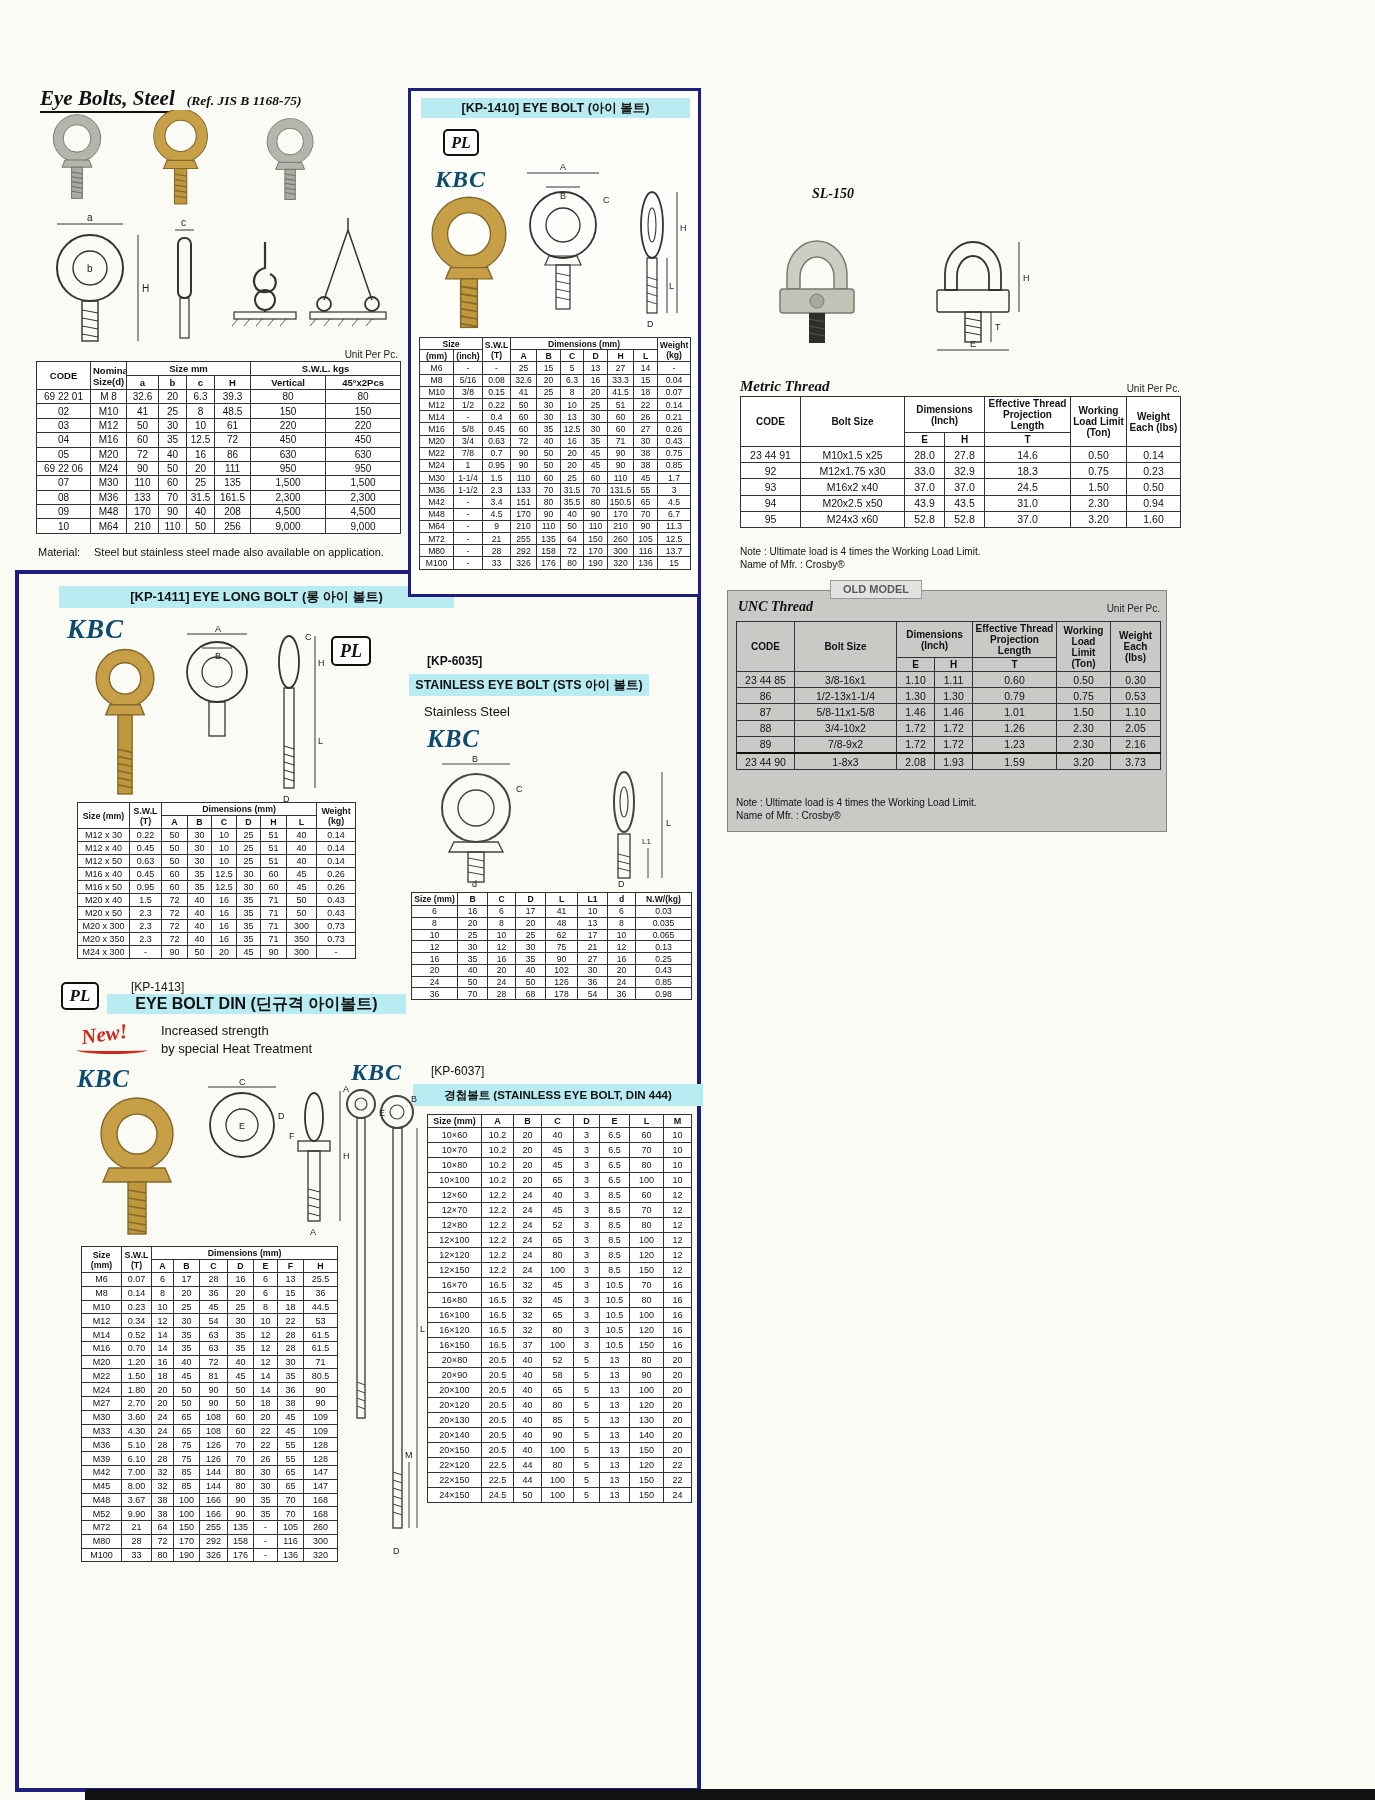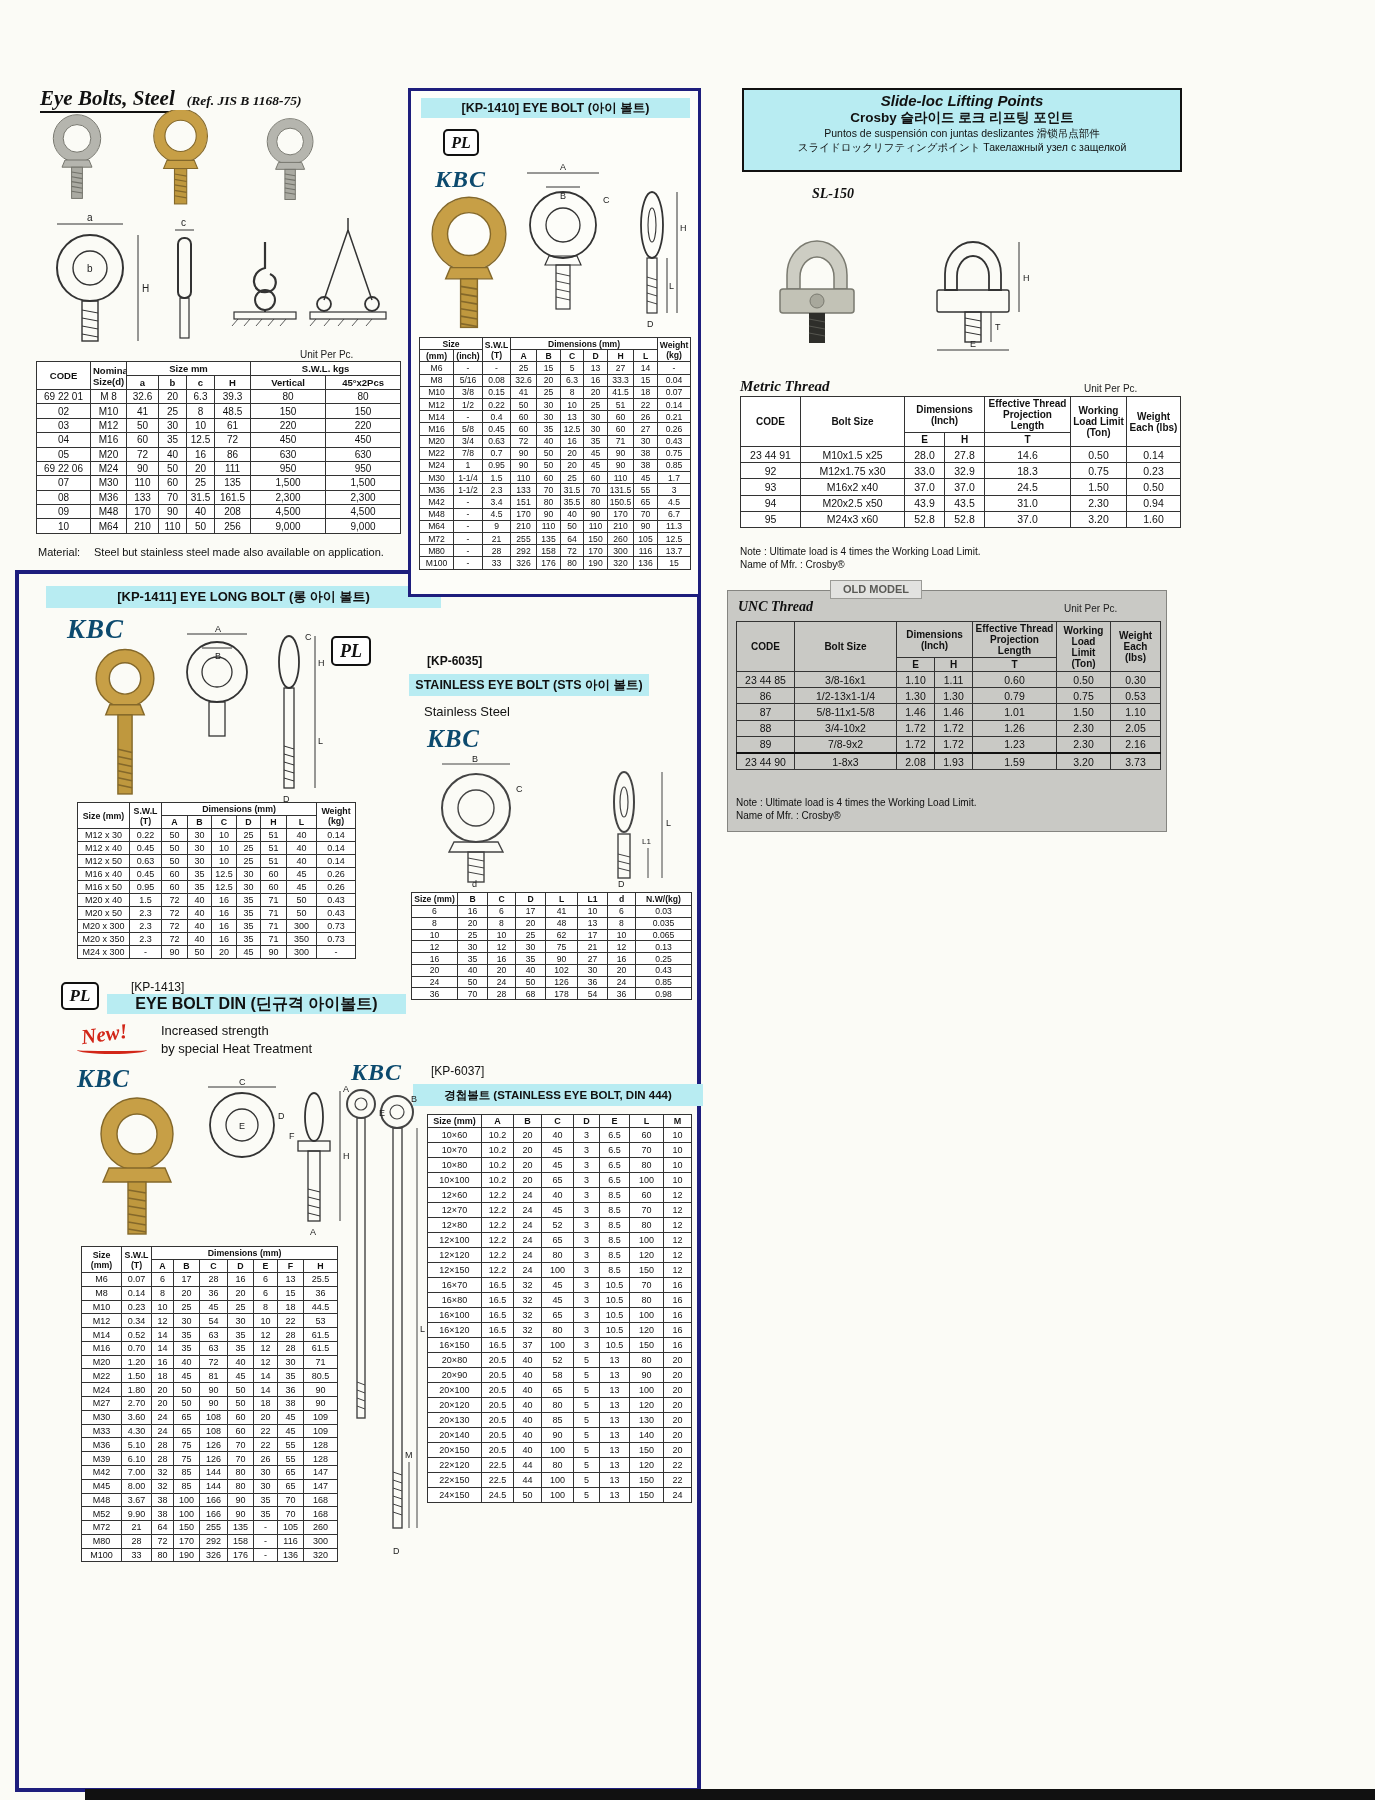--- a/index.html
+++ b/index.html
@@ -6,21 +6,21 @@
 body{background:#e9e9e9}
 .page{position:relative;width:1375px;height:1800px;background:#fbfbf6;font-family:"Liberation Sans",sans-serif;color:#111;overflow:hidden}
 .abs{position:absolute}
 .cyan{background:#b8ecf2}
 .hdr{border:3px solid #111;display:flex;align-items:center}
 .hdr-title{font-family:"Liberation Serif",serif;font-style:italic;font-weight:bold;font-size:28px;padding-left:18px;white-space:nowrap}
 .hdr-sub{font-size:14.5px;line-height:1.45;margin-left:60px}
 .sec-title{font-family:"Liberation Serif",serif;font-style:italic;font-weight:bold}
 .st-main{font-size:21px;border-bottom:2px solid #111;padding-bottom:1px}
 .st-ref{font-size:13.5px;margin-left:8px}
-.unit{font-size:10px;text-align:left;color:#222}
+.unit{font-size:10px;text-align:right;color:#222}
 .note{font-size:10px;color:#111}
 .kbc{font-family:"Liberation Serif",serif;font-style:italic;font-weight:bold;color:#0c4a6e;letter-spacing:1px;line-height:1}
 .pl{border:2.5px solid #111;border-radius:5px;font-family:"Liberation Serif",serif;font-style:italic;font-weight:bold;display:flex;align-items:center;justify-content:center;background:#fff}
 .strip{font-weight:bold;text-align:center;display:flex;align-items:center;justify-content:center;white-space:nowrap}
 .codebox{font-size:12px;font-weight:bold;white-space:nowrap}
 .navybox{border:3px solid #1e1e7d;background:#fdfdf9}
 .bigbox{border:4px solid #1e1e7d;background:#fbfbf6}
 .tbl{border-collapse:collapse;table-layout:fixed;background:#fff}
 .tbl th,.tbl td{border:1px solid #333;text-align:center;overflow:hidden;padding:1px 2px}
 .tbl th{font-weight:bold;background:#fff}
@@ -58,21 +58,21 @@
 .newlbl{font-size:21px;font-style:italic;font-weight:bold;color:#d22618;font-family:"Liberation Serif",serif;transform:rotate(-8deg)}
 </style>
 </head>
 <body>
 
 <div class="page">
 
 
   <div class="bigbox abs" style="left:15px;top:570px;width:686px;height:1222px">
 
-    <div class="strip cyan abs" style="left:27px;top:12px;width:395px;height:22px;font-size:13px">[KP-1411]   EYE LONG BOLT (롱 아이 볼트)</div>
+    <div class="strip cyan abs" style="left:40px;top:12px;width:395px;height:22px;font-size:13px">[KP-1411]   EYE LONG BOLT (롱 아이 볼트)</div>
     <div class="kbc abs" style="left:48px;top:42px;font-size:27px">KBC</div>
     <div class="pl abs" style="left:312px;top:62px;width:40px;height:30px;font-size:18px">PL</div>
 
     <svg class="abs" style="left:58px;top:72px" width="96" height="152" viewBox="0 0 90 150">
       <circle cx="45" cy="32" r="22" fill="none" stroke="#c79f46" stroke-width="13"></circle>
       <circle cx="45" cy="32" r="28.5" fill="none" stroke="#84682a" stroke-width="1.4"></circle>
       <circle cx="45" cy="32" r="15.5" fill="none" stroke="#84682a" stroke-width="1.4"></circle>
       <path d="M30 58 L60 58 L64 68 L26 68 Z" fill="#c79f46" stroke="#84682a" stroke-width="1.4"></path>
       <rect x="38" y="68" width="14" height="78" fill="#bf983e" stroke="#84682a" stroke-width="1.4"></rect>
       <g stroke="#84682a" stroke-width="1.5">
@@ -1536,26 +1536,20 @@
             <td>80</td>
             <td>190</td>
             <td>320</td>
             <td>136</td>
             <td>15</td>
           </tr>
         </tbody>
     </table>
   </div>
 
-  <div class="cyan abs" style="left:742px;top:88px;width:440px;height:84px;border:2px solid #111;text-align:center;padding-top: 2px;">
-    <div style="font-size:15px;font-weight:bold;font-style:italic">Slide-loc Lifting Points</div>
-    <div style="font-size:13.5px;font-weight:bold">Crosby  슬라이드 로크 리프팅 포인트</div>
-    <div style="font-size:10.5px">Puntos de suspensión con juntas deslizantes   滑锁吊点部件</div>
-    <div style="font-size:10.5px">スライドロックリフティングポイント   Такелажный узел с защелкой</div>
-  </div>
 
   <div class="abs sec-title" style="left:812px;top:186px;font-size:14px">SL-150</div>
 
   <svg class="abs" style="left:760px;top:200px" width="115" height="150" viewBox="0 0 115 150">
     <path d="M27 75 a30 34 0 1 1 60 0 l0 14 -13 0 0 -12 a17 20 0 1 0 -34 0 l0 12 -13 0 z" fill="#cdcdc3" stroke="#7a7a70" stroke-width="1.5"></path>
     <rect x="20" y="89" width="74" height="24" rx="3" fill="#c2c2b6" stroke="#7a7a70" stroke-width="1.5"></rect>
     <circle cx="57" cy="101" r="7" fill="#a8a89c" stroke="#7a7a70"></circle>
     <rect x="49" y="113" width="16" height="30" fill="#2e2e2a"></rect>
     <g stroke="#55554f" stroke-width="1.2">
         <line x1="49" y1="119" x2="65" y2="122"></line>

